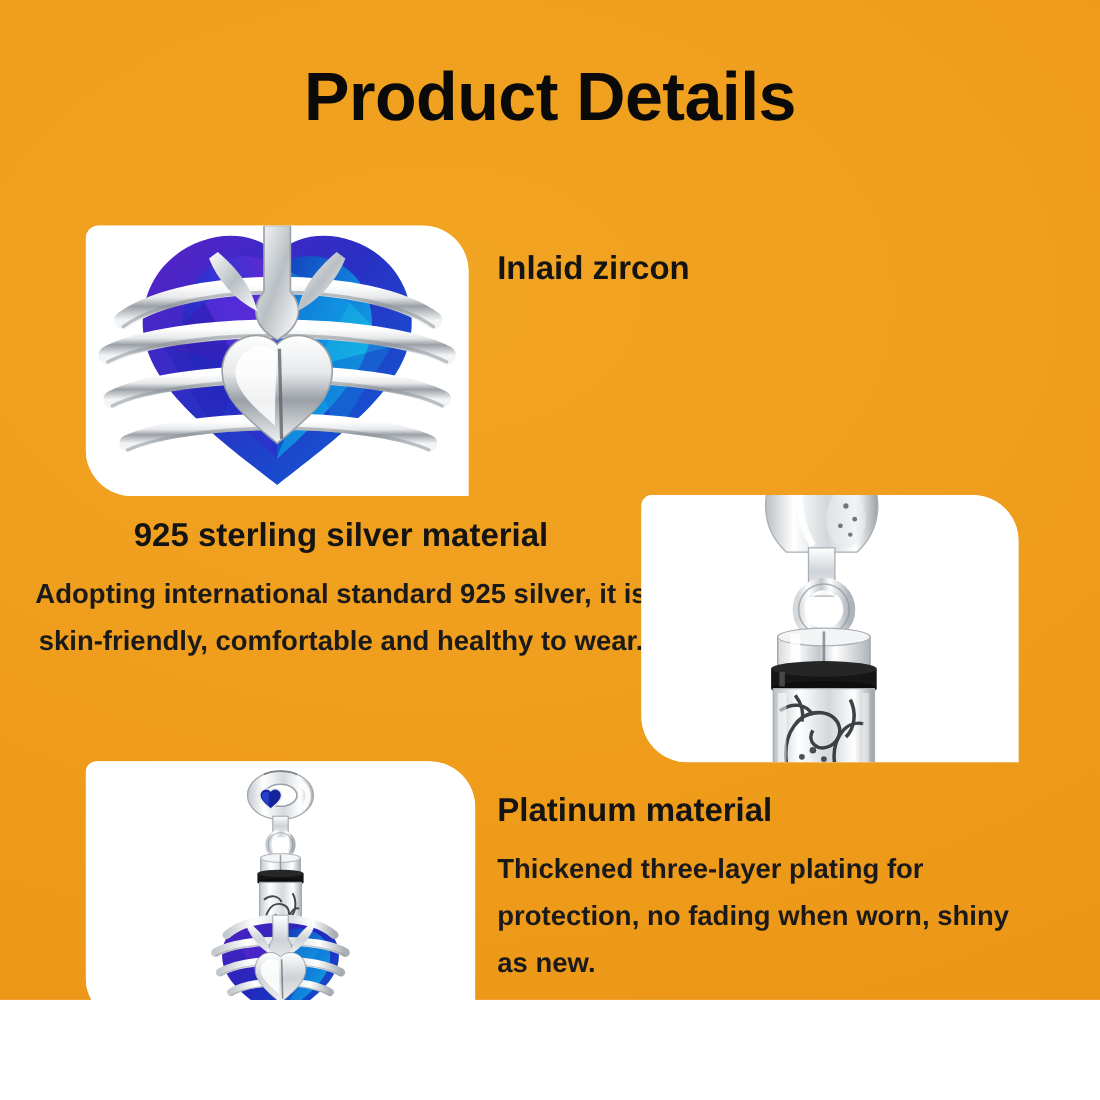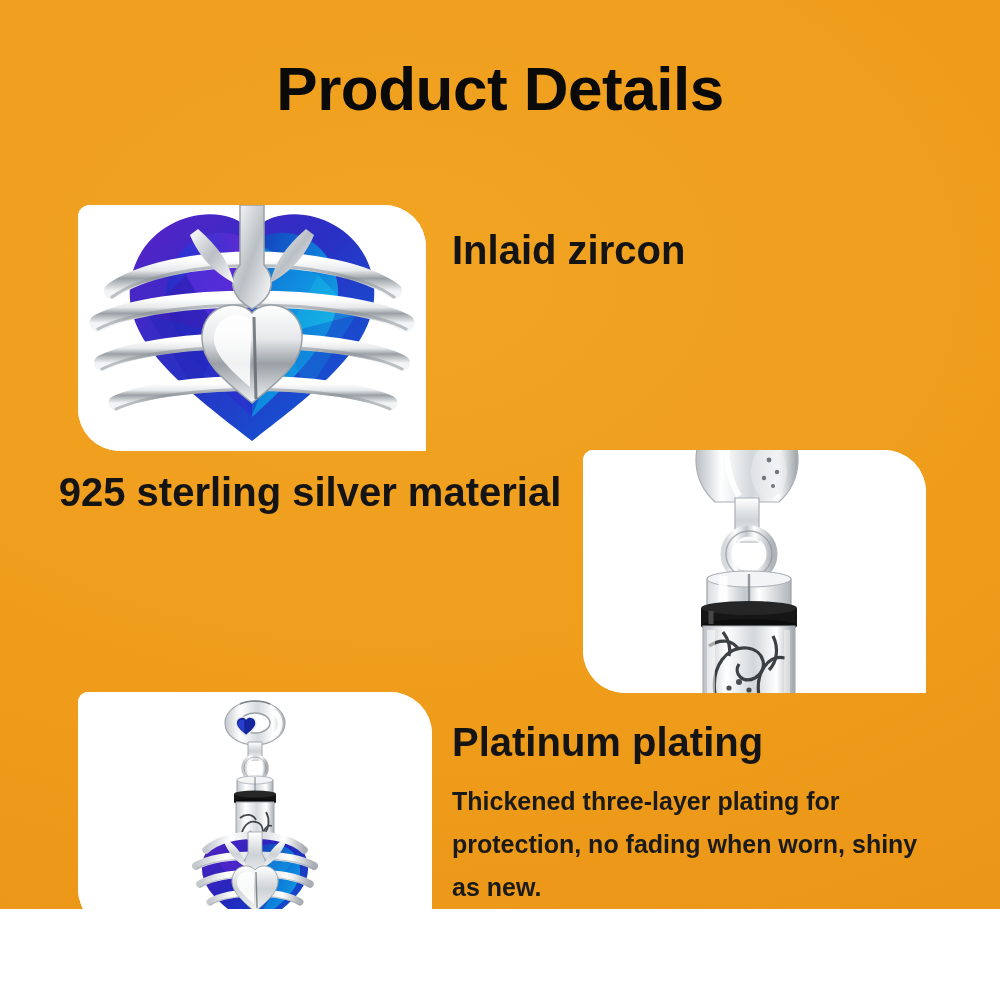--- a/index.html
+++ b/index.html
@@ -57,21 +57,21 @@
     width: 354px; height: 239px;
     border-radius: 10px 42px 0 42px;
   }
 
   
   .art { position:absolute; left:0; top:0; width:100%; height:100%; }
 
   
   .text-block { position: absolute; }
   .block-heading {
-    font-size: 40px;
+    font-size: 30px;
     font-weight: bold;
     color: #141414;
     line-height: 1.1;
     margin-bottom: 16px;
     white-space: nowrap;
   }
   .block-body {
     font-size: 25px;
     font-weight: bold;
     color: #1a1a1a;
@@ -159,20 +159,21 @@
       </g>
     </svg>
   </div>
 
   <div class="text-block" id="text-block-1">
     <div class="block-heading">Inlaid zircon</div>
   </div>
 
   <div class="text-block" id="text-block-2">
     <div class="block-heading">925 sterling silver material</div>
+    <div class="block-body">Adopting international standard 925 silver, it is skin-friendly, comfortable and healthy to wear.</div>
   </div>
 
   <div class="photo-card" id="photo-card-2">
     <svg class="art" viewBox="0 0 343 243" preserveAspectRatio="xMidYMid slice">
       <defs>
         <linearGradient id="s2a" x1="0" y1="0" x2="1" y2="0">
           <stop offset="0" stop-color="#d7dadd"></stop>
           <stop offset="0.2" stop-color="#ffffff"></stop>
           <stop offset="0.45" stop-color="#c2c7cc"></stop>
           <stop offset="0.62" stop-color="#ffffff"></stop>
@@ -328,17 +329,17 @@
         <path d="M204 148 C 194 156 188 164 185 176 C 196 170 204 160 208 150 Z" fill="url(#s3b)"></path>
 
         <path d="M177 178 C 170 170 155 174 154 188 C 153 200 166 210 177 220 C 188 210 201 200 200 188 C 199 174 184 170 177 178 Z" fill="url(#s3b)" stroke="#9ba1a7" stroke-width="0.9"></path>
         <path d="M176 182 C 171 177 160 180 159 189 C 158 197 167 204 176 212 Z" fill="#ffffff" opacity="0.85"></path>
         <path d="M178 180 L 179 216" stroke="#646b71" stroke-width="1.4" opacity="0.75"></path>
       </g>
     </svg>
   </div>
 
   <div class="text-block" id="text-block-3">
-    <div class="block-heading">Platinum plating</div>
+    <div class="block-heading">Platinum material</div>
     <div class="block-body">Thickened three-layer plating for protection, no fading when worn, shiny as new.</div>
   </div>
 
 </div>
 
 </body></html>

